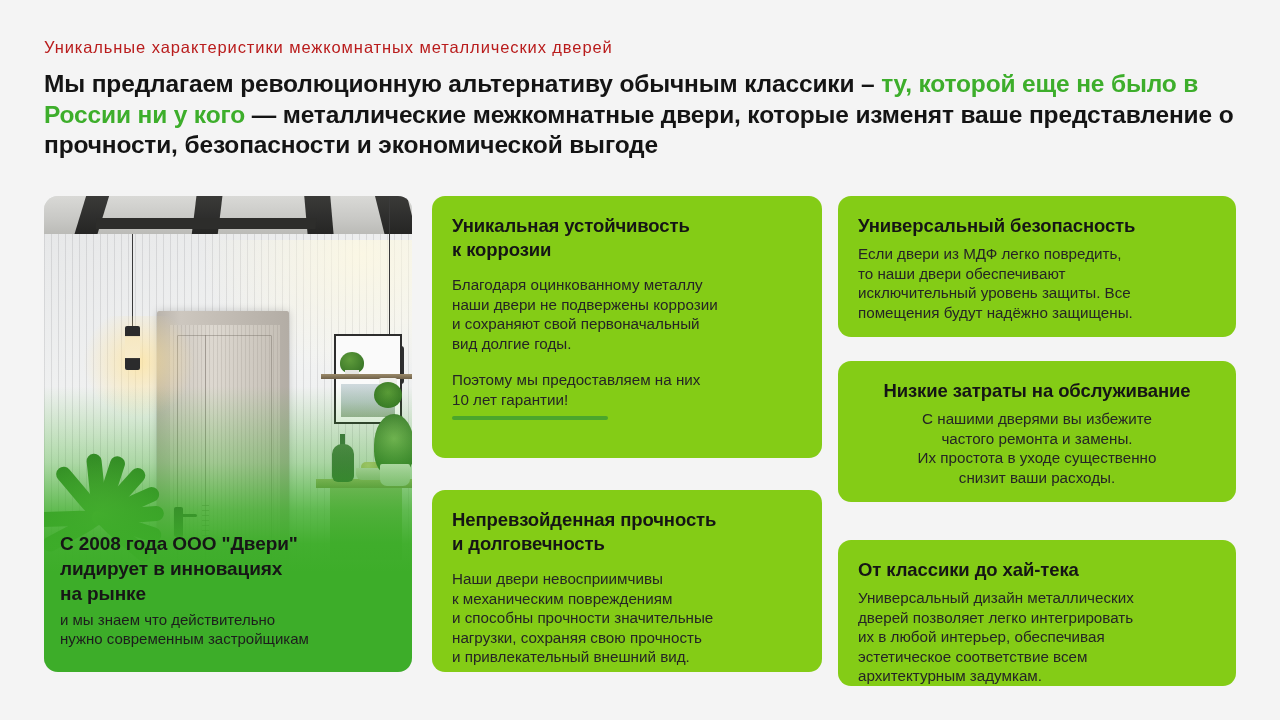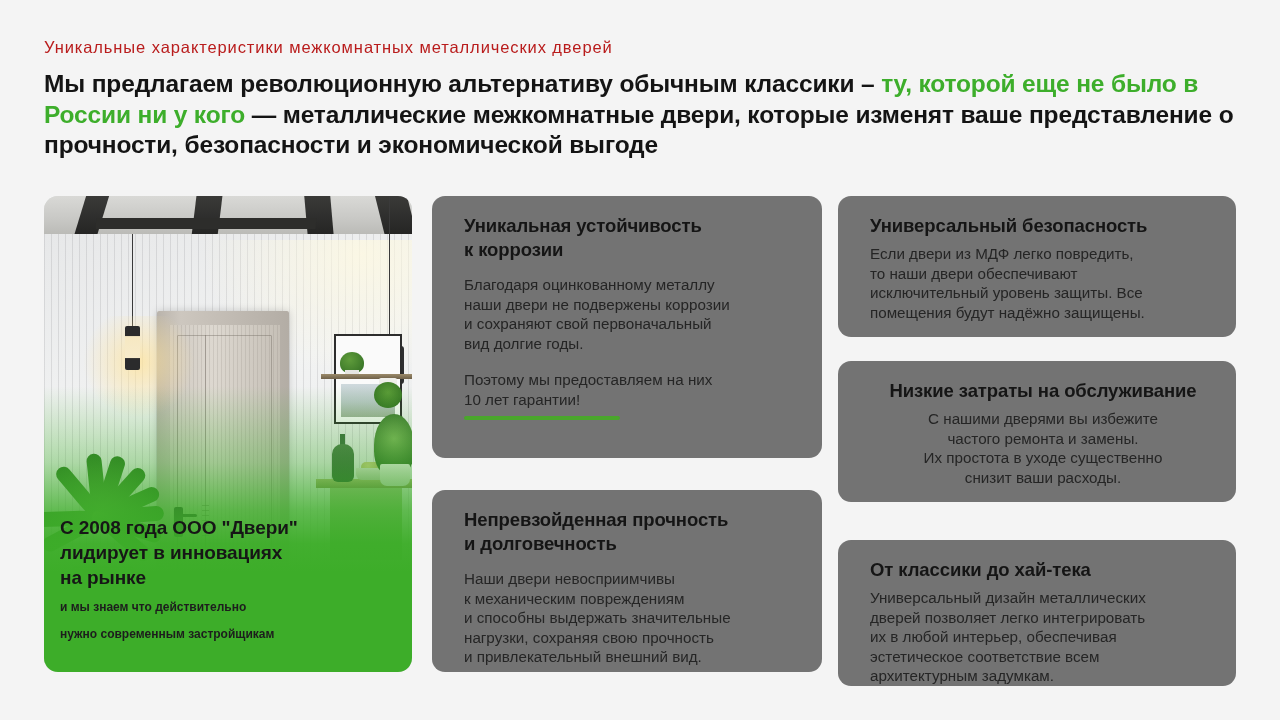--- a/index.html
+++ b/index.html
@@ -271,32 +271,32 @@
   }
   .photo-caption .pc-title {
     font-size: 19px;
     font-weight: 700;
     line-height: 25px;
     letter-spacing: -0.1px;
     white-space: pre-line;
   }
   .photo-caption .pc-sub {
     margin-top: 4px;
-    font-size: 12px;
-    font-weight: 700;
-    line-height: 27px;
+    font-size: 15px;
+    font-weight: 400;
+    line-height: 19px;
     color: #1d1d1d;
     white-space: pre-line;
   }
 
   
   .card {
-    background: #737373;
+    background: #84cc16;
     border-radius: 13px;
-    padding: 18px 20px 18px 32px;
+    padding: 18px 20px 18px 20px;
     position: absolute;
     left: 0;
   }
   .card .c-title {
     font-size: 18.5px;
     font-weight: 700;
     line-height: 24px;
     letter-spacing: -0.1px;
     color: #151515;
     white-space: pre-line;
@@ -433,21 +433,21 @@
         <div class="c-body2">Поэтому мы предоставляем на них
 10 лет гарантии!</div>
         <div class="underline-accent"></div>
       </div>
 
       <div class="card card-strength">
         <div class="c-title">Непревзойденная прочность
 и долговечность</div>
         <div class="c-body">Наши двери невосприимчивы
 к механическим повреждениям
-и способны выдержать значительные
+и способны прочности значительные
 нагрузки, сохраняя свою прочность
 и привлекательный внешний вид.</div>
       </div>
 
     </div>
 
     <div class="col-right">
 
       <div class="card card-security">
         <div class="c-title">Универсальный безопасность</div>

